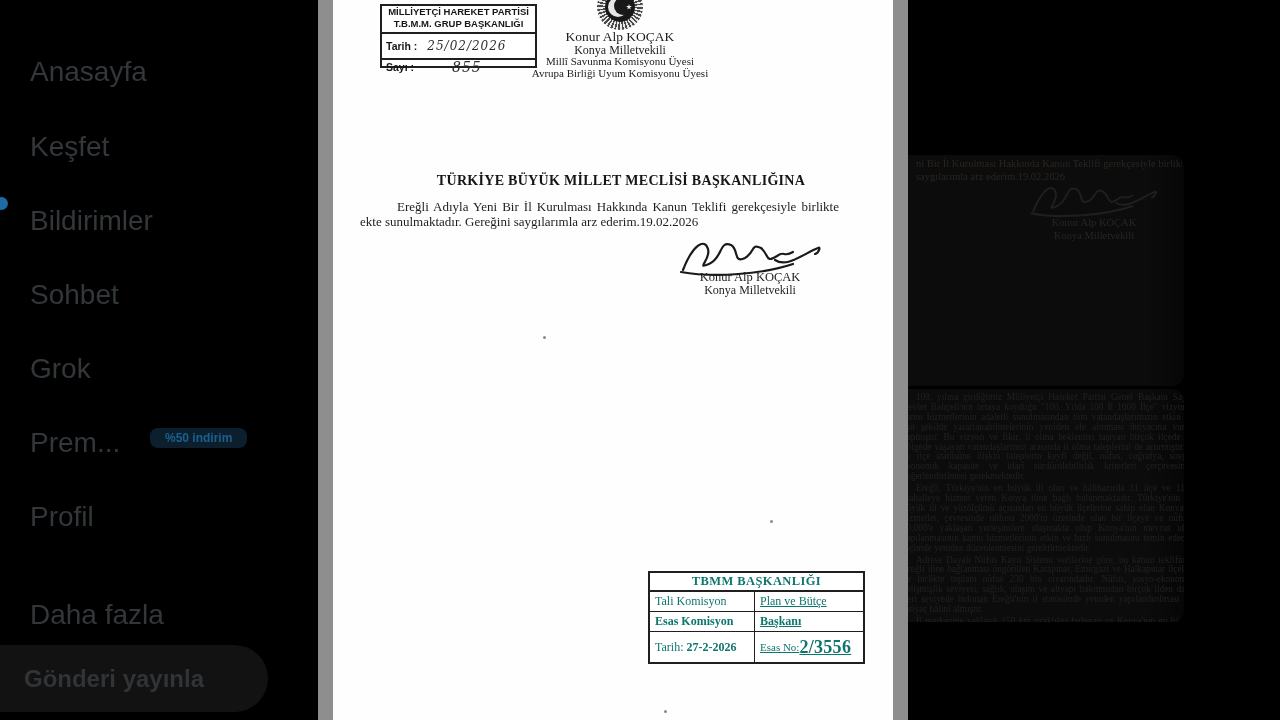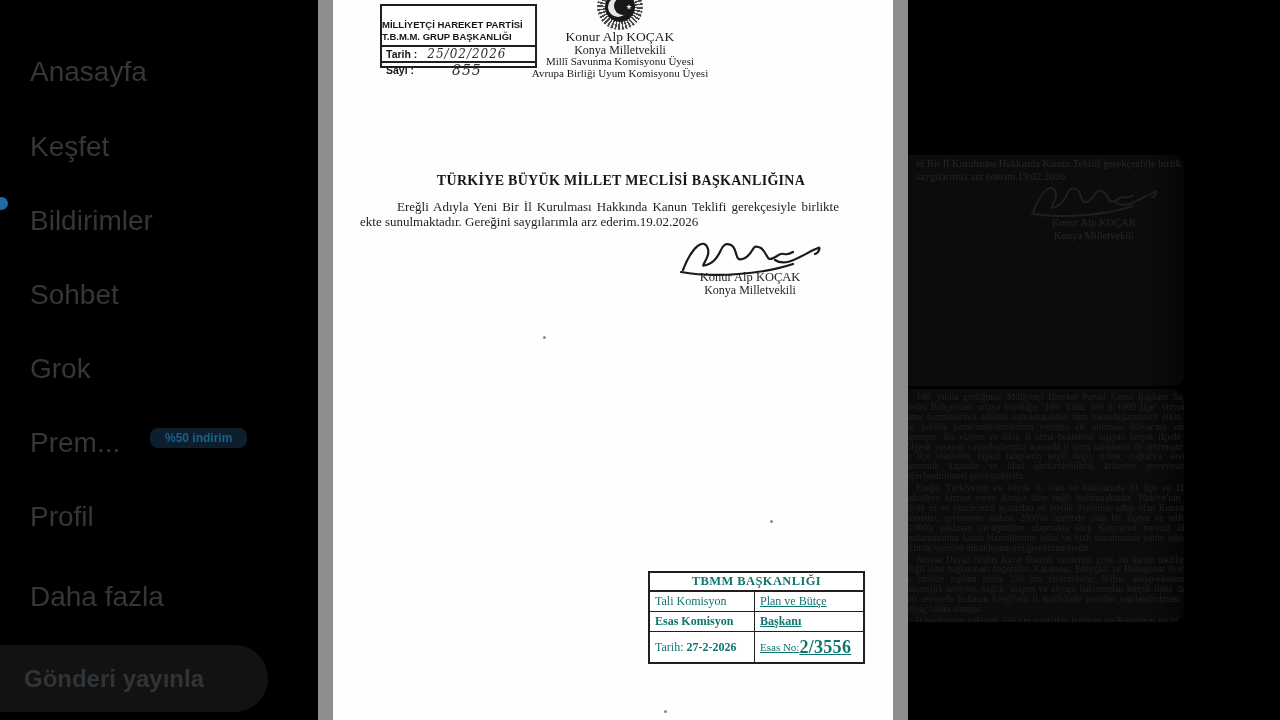--- a/index.html
+++ b/index.html
@@ -15,24 +15,24 @@
   .post-btn{position:absolute;left:-40px;top:645px;width:308px;height:67px;border-radius:34px;
             background:#121212;display:flex;align-items:center;justify-content:center;
             color:#313437;font-size:24px;font-weight:700;cursor:pointer;}
 
   
   #doc-viewer{position:absolute;left:318px;top:0;width:590px;height:720px;background:#8e8e8e;}
   #doc-page{position:absolute;left:15px;top:0;width:560px;height:720px;background:#fefefe;
             font-family:"Liberation Serif",serif;color:#1d1d1d;}
 
   .stamp{position:absolute;left:47px;top:4px;width:153px;height:60px;border:2px solid #1f1f1f;background:#fff;}
-  .stamp-head{height:26px;border-bottom:2px solid #1f1f1f;text-align:left;
+  .stamp-head{height:26px;border-bottom:2px solid #1f1f1f;text-align:center;
               font-family:"Liberation Sans",sans-serif;font-weight:700;font-size:9.5px;line-height:12px;
-              padding-top:13px;color:#161616;}
-  .stamp-row{height:14px;display:flex;align-items:center;font-family:"Liberation Sans",sans-serif;
+              padding-top:0;color:#161616;}
+  .stamp-row{height:24px;display:flex;align-items:center;font-family:"Liberation Sans",sans-serif;
              font-weight:700;font-size:10.5px;padding-left:4px;color:#161616;}
   .stamp-row + .stamp-row{border-top:2px solid #1f1f1f;height:14px;gap:28px;}
   .hand{font-family:"DejaVu Serif",serif;font-style:italic;font-weight:400;font-size:12px;
         color:#2e2e2e;margin-left:10px;letter-spacing:1px;}
 
   .emblem{position:absolute;left:264px;top:-16px;width:46px;height:46px;border-radius:50%;
           background:repeating-conic-gradient(#4a4a4a 0deg 5deg,#e8e8e8 5deg 10deg);}
   .emblem-core{position:absolute;inset:8px;border-radius:50%;background:#181818;overflow:hidden;}
   .crescent-outer{position:absolute;width:20px;height:20px;border-radius:50%;background:#e6e6e6;left:3px;top:5px;}
   .crescent-inner{position:absolute;width:18px;height:18px;border-radius:50%;background:#181818;left:9px;top:5px;}
@@ -88,21 +88,21 @@
   <nav id="sidebar">
     <span class="notif-dot"></span>
     <div class="nav-item" style="top:56px">Anasayfa</div>
     <div class="nav-item" style="top:131px">Keşfet</div>
     <div class="nav-item" style="top:205px">Bildirimler</div>
     <div class="nav-item" style="top:279px">Sohbet</div>
     <div class="nav-item" style="top:353px">Grok</div>
     <div class="nav-item" style="top:427px">Prem...</div>
     <span class="promo-badge">%50 indirim</span>
     <div class="nav-item" style="top:501px">Profil</div>
-    <div class="nav-item" style="top:581px">Daha fazla</div>
+    <div class="nav-item" style="top:599px">Daha fazla</div>
     <div class="post-btn">
       <span>Gönderi yayınla</span>
     </div>
   </nav>
 
   <div id="doc-viewer">
     <div id="doc-page">
 
       <div class="stamp">
         <div class="stamp-head">

